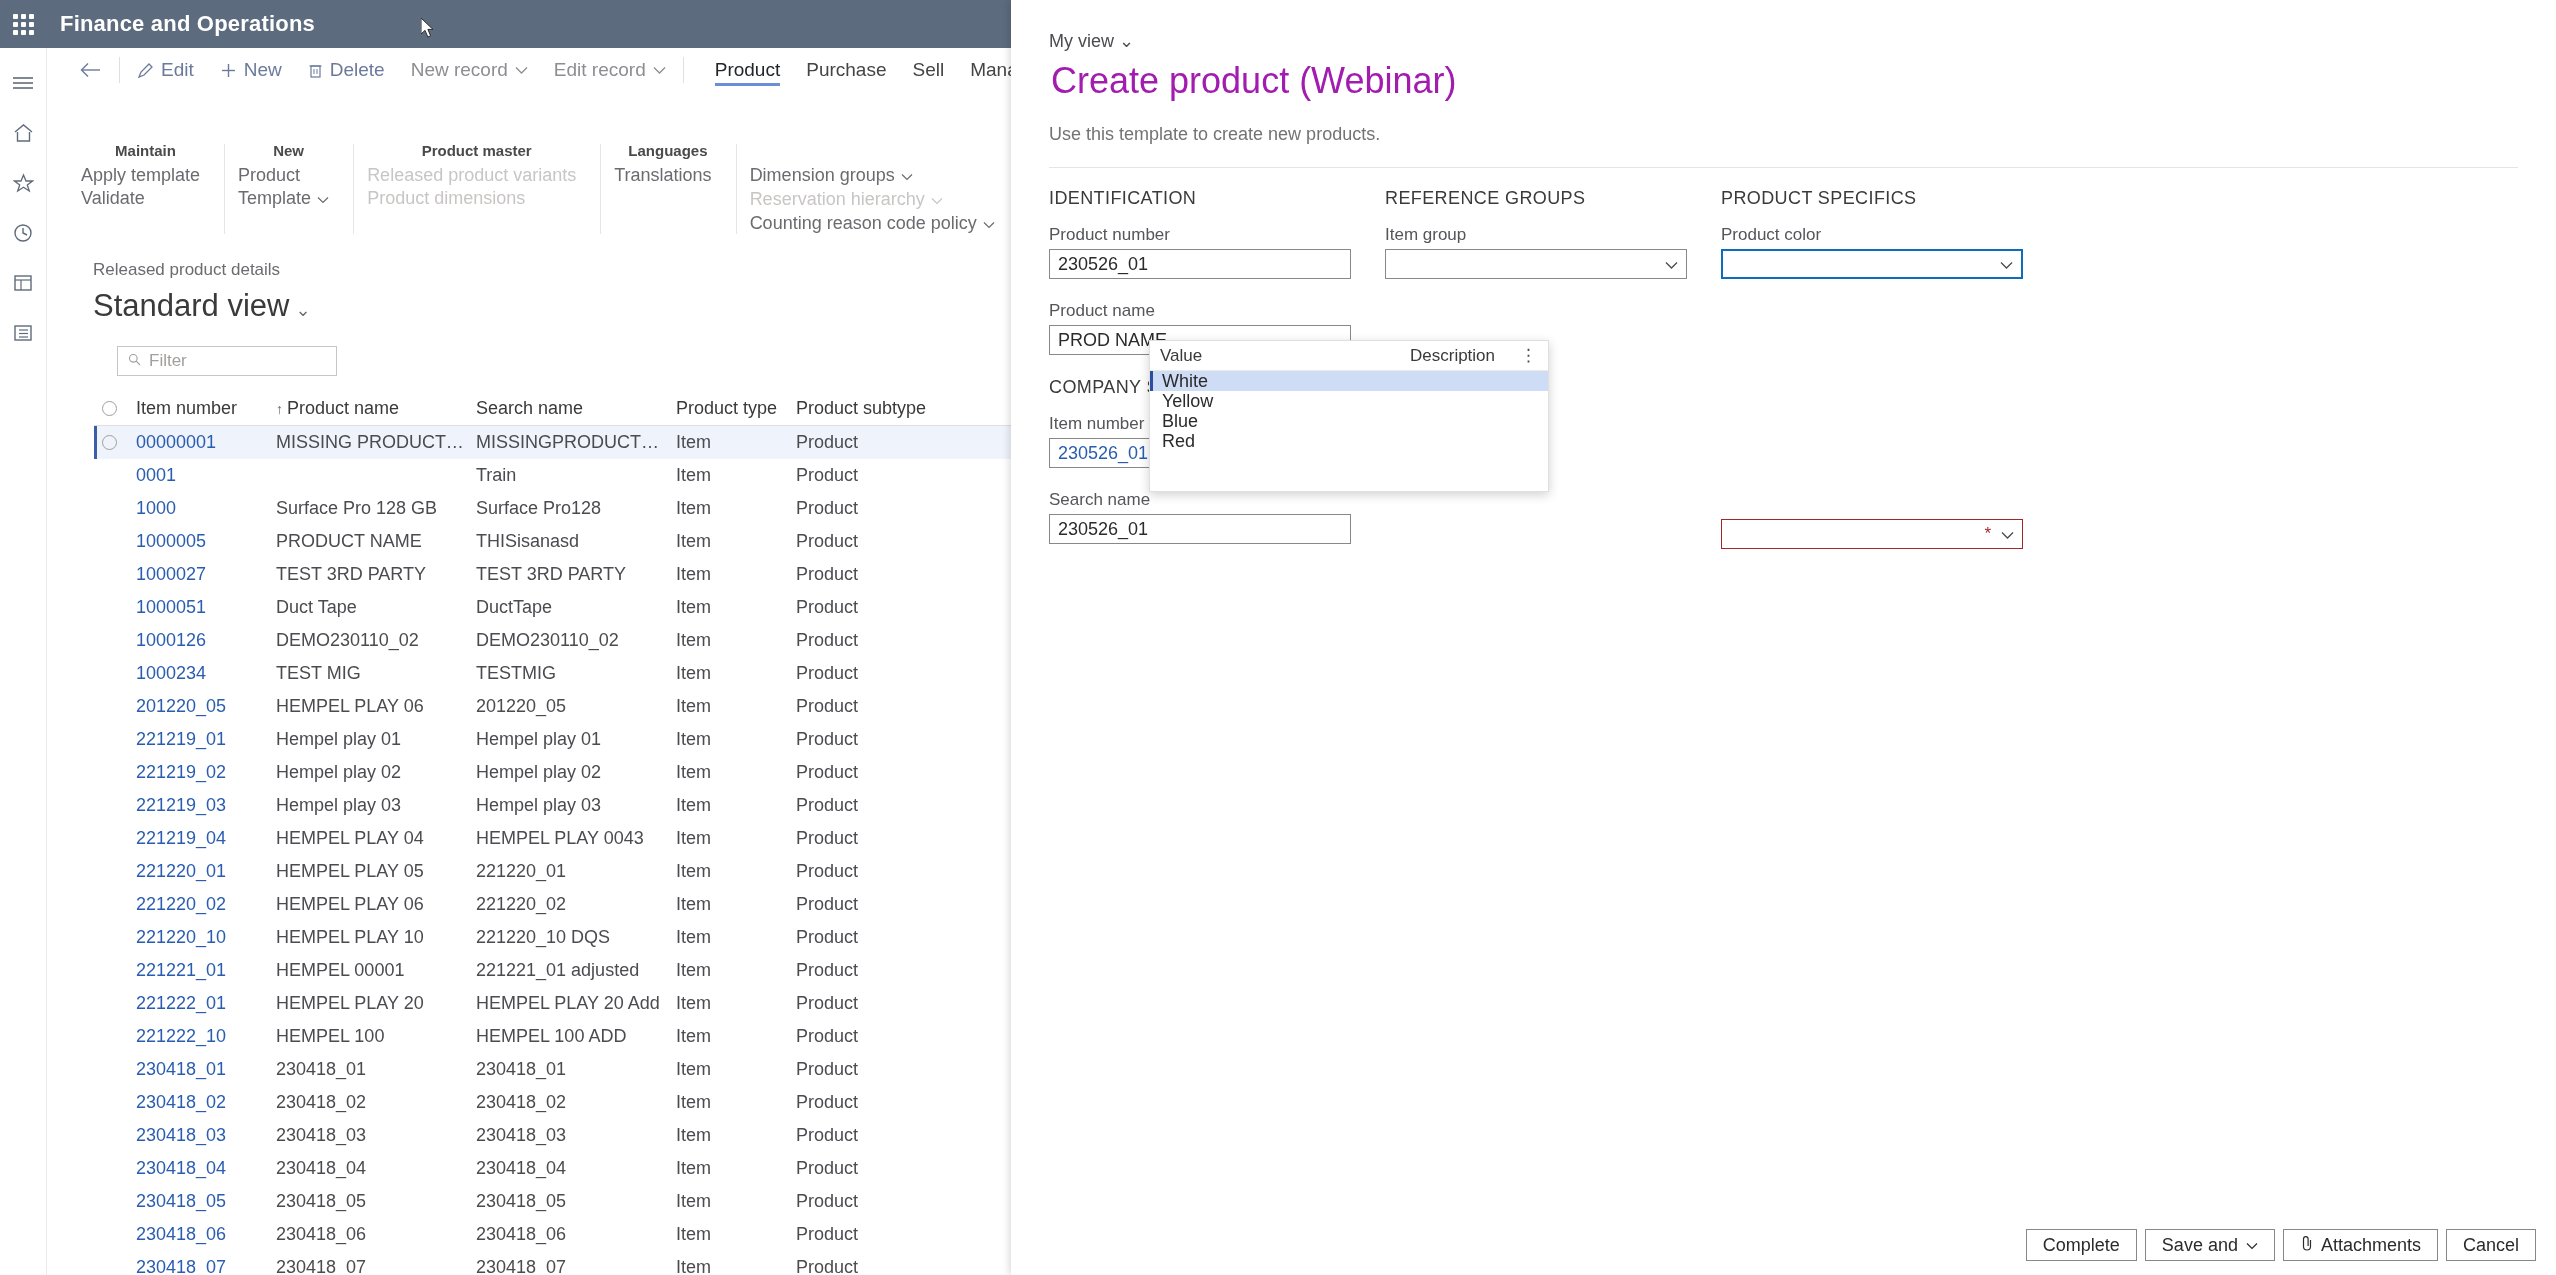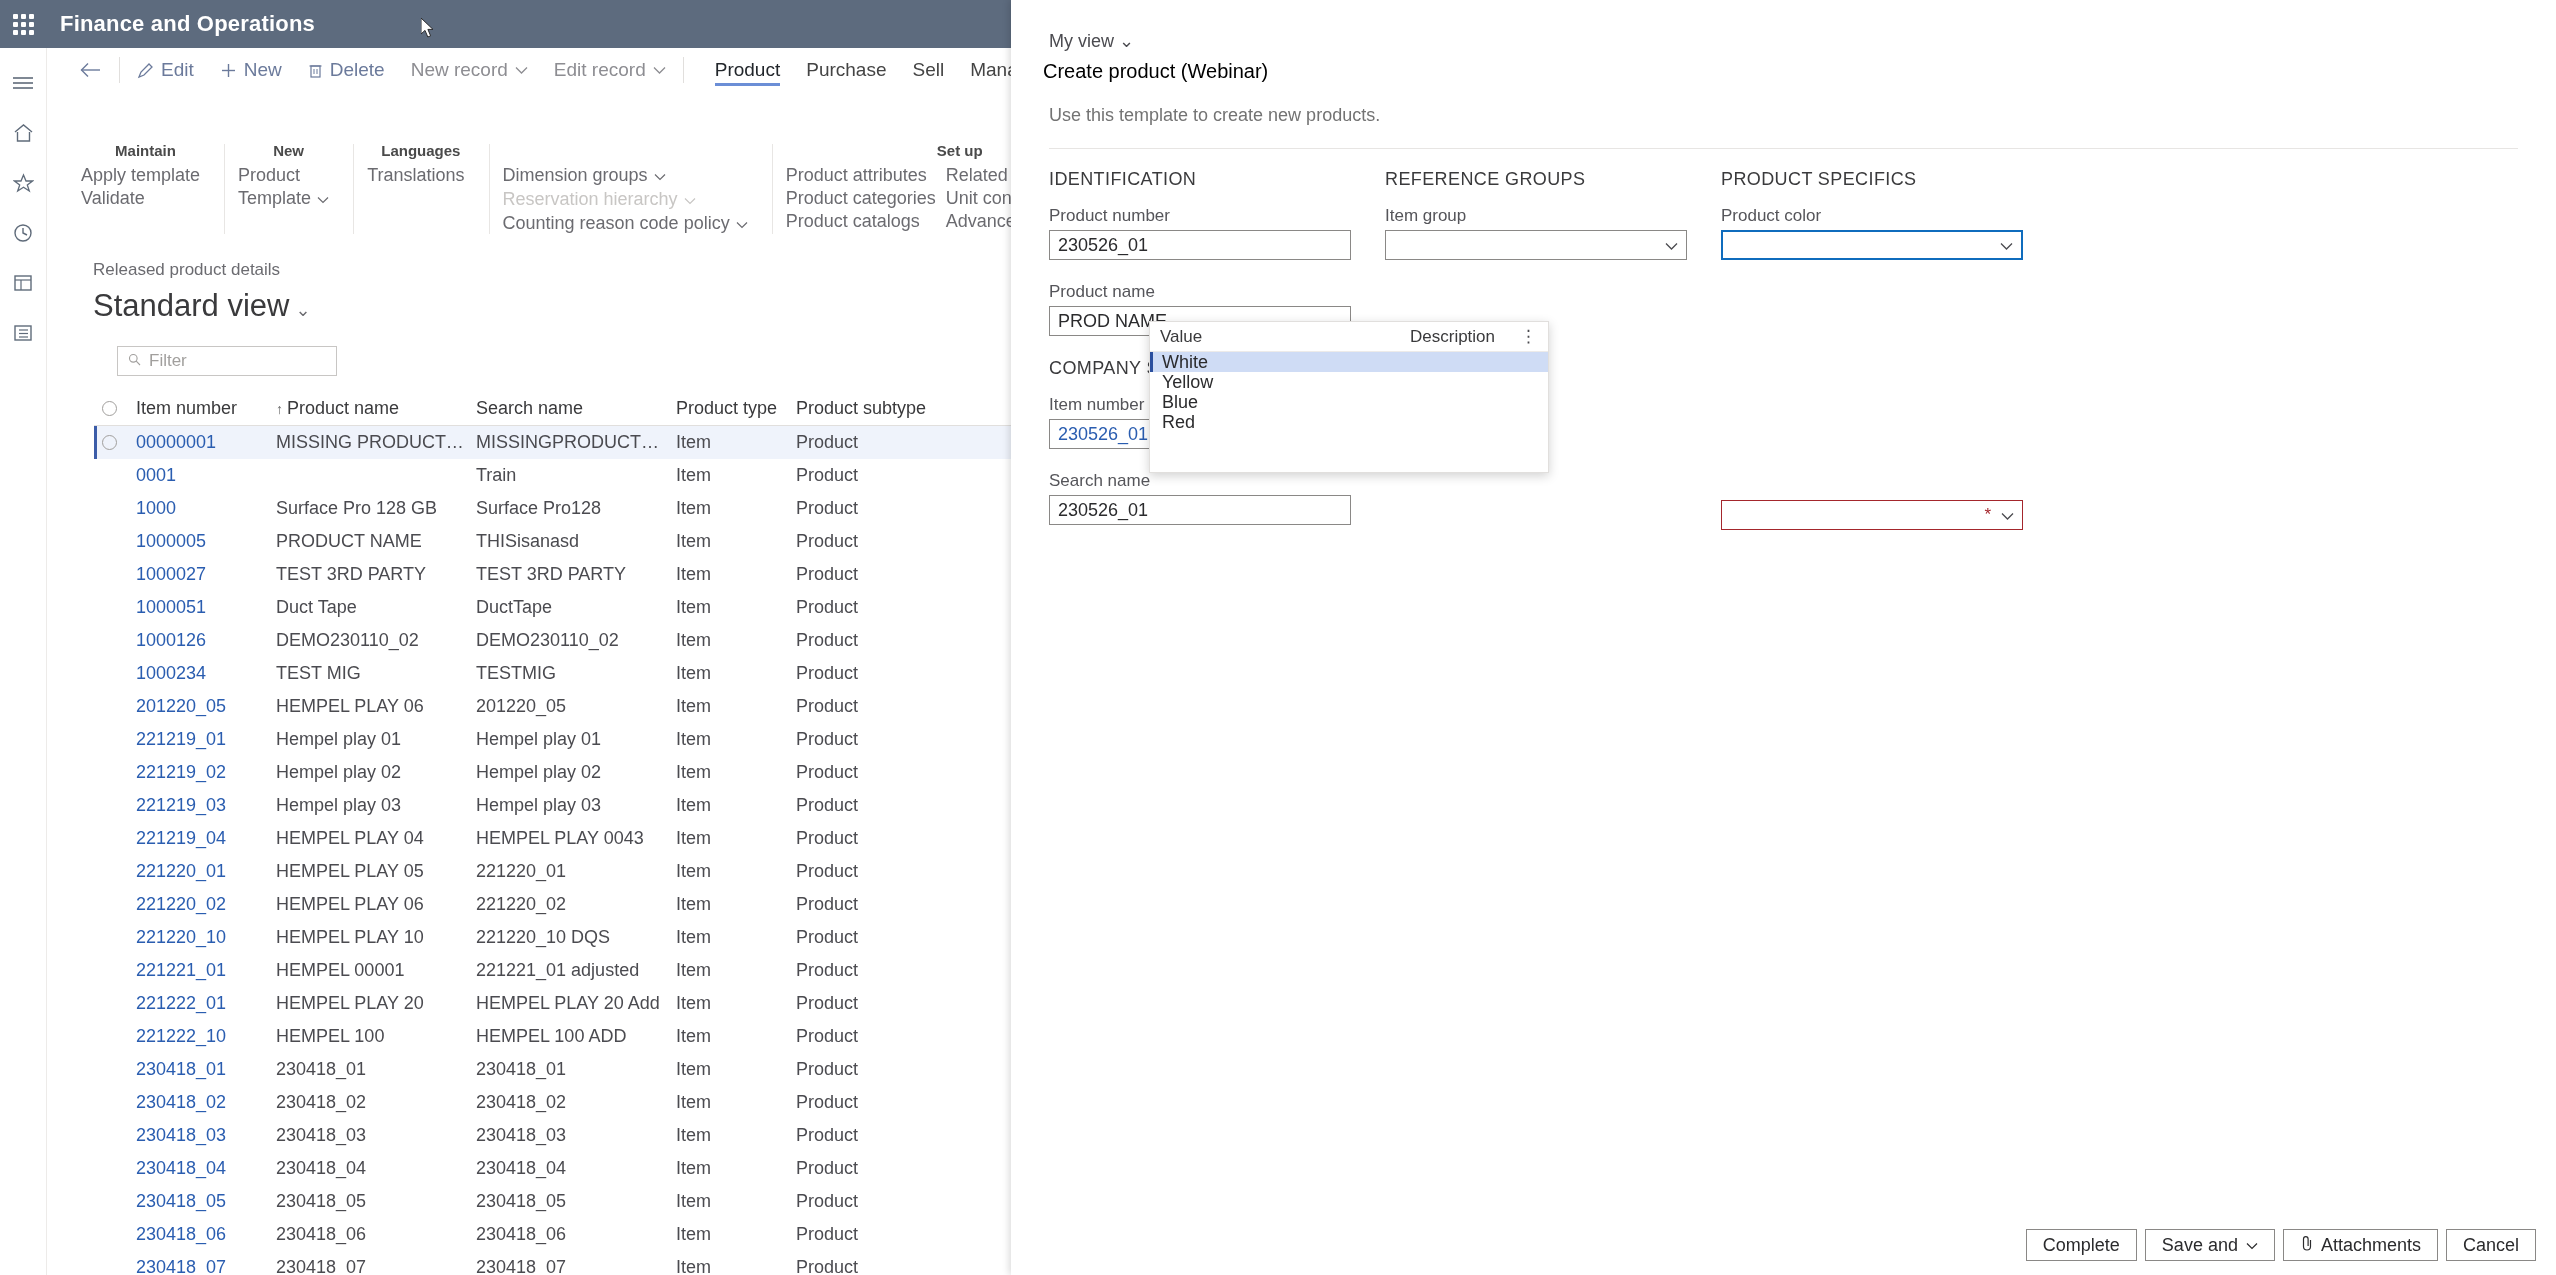--- a/index.html
+++ b/index.html
@@ -125,21 +125,21 @@
   .c-plc { width: 200px; color: #4b4b50; }
   .ghead .gcell { color: #3a3a3c; }
   .sortarrow { font-size: 14px; color: #666; margin-right: 4px; }
 
   
   .dialog {
     position: absolute; right: 0; top: 0; width: 1545px; height: 1275px;
     background: #fff; box-shadow: -2px 0 7px rgba(0,0,0,.14); z-index: 40;
   }
   .dlg-view { padding: 30px 0 0 38px; font-size: 18px; color: #4b4b50; cursor: pointer; display: inline-block; }
-  .dlg-title { padding: 8px 0 0 32px; font-size: 20px; color: #000000; }
+  .dlg-title { padding: 8px 0 0 40px; font-size: 36px; color: #a21caf; }
   .dlg-sub { padding: 22px 0 0 38px; font-size: 18px; color: #737373; }
   .dlg-section {
     margin: 22px 38px 0 38px; border-top: 1px solid #e7e5e3; padding-top: 0;
   }
   .fastTab {
     display: flex; align-items: center; justify-content: space-between;
     border-bottom: 1px solid #e7e5e3; height: 54px;
   }
   .fastTab-title { font-size: 23px; color: #2b2b2d; }
   .collapse-btn {
@@ -390,20 +390,29 @@
             </div>
           </div>
           <div class="rgroup">
             <div class="rglabel">New</div>
             <div class="rgcols">
               <div class="rgcol">
                 <div class="ritem"><span>Product</span></div>
                 <div class="ritem"><span>Template</span><span class="chev"><svg width="12" height="8" viewBox="0 0 12 8" style="vertical-align:middle">
                       <polyline points="1,1.5 6,6.5 11,1.5" fill="none" stroke="currentColor" stroke-width="1.2"></polyline>
                     </svg></span></div>
+              </div>
+            </div>
+          </div>
+          <div class="rgroup">
+            <div class="rglabel">Product master</div>
+            <div class="rgcols">
+              <div class="rgcol">
+                <div class="ritem disabled"><span>Released product variants</span></div>
+                <div class="ritem disabled"><span>Product dimensions</span></div>
               </div>
             </div>
           </div>
           <div class="rgroup">
             <div class="rglabel">Languages</div>
             <div class="rgcols">
               <div class="rgcol">
                 <div class="ritem"><span>Translations</span></div>
               </div>
             </div>

